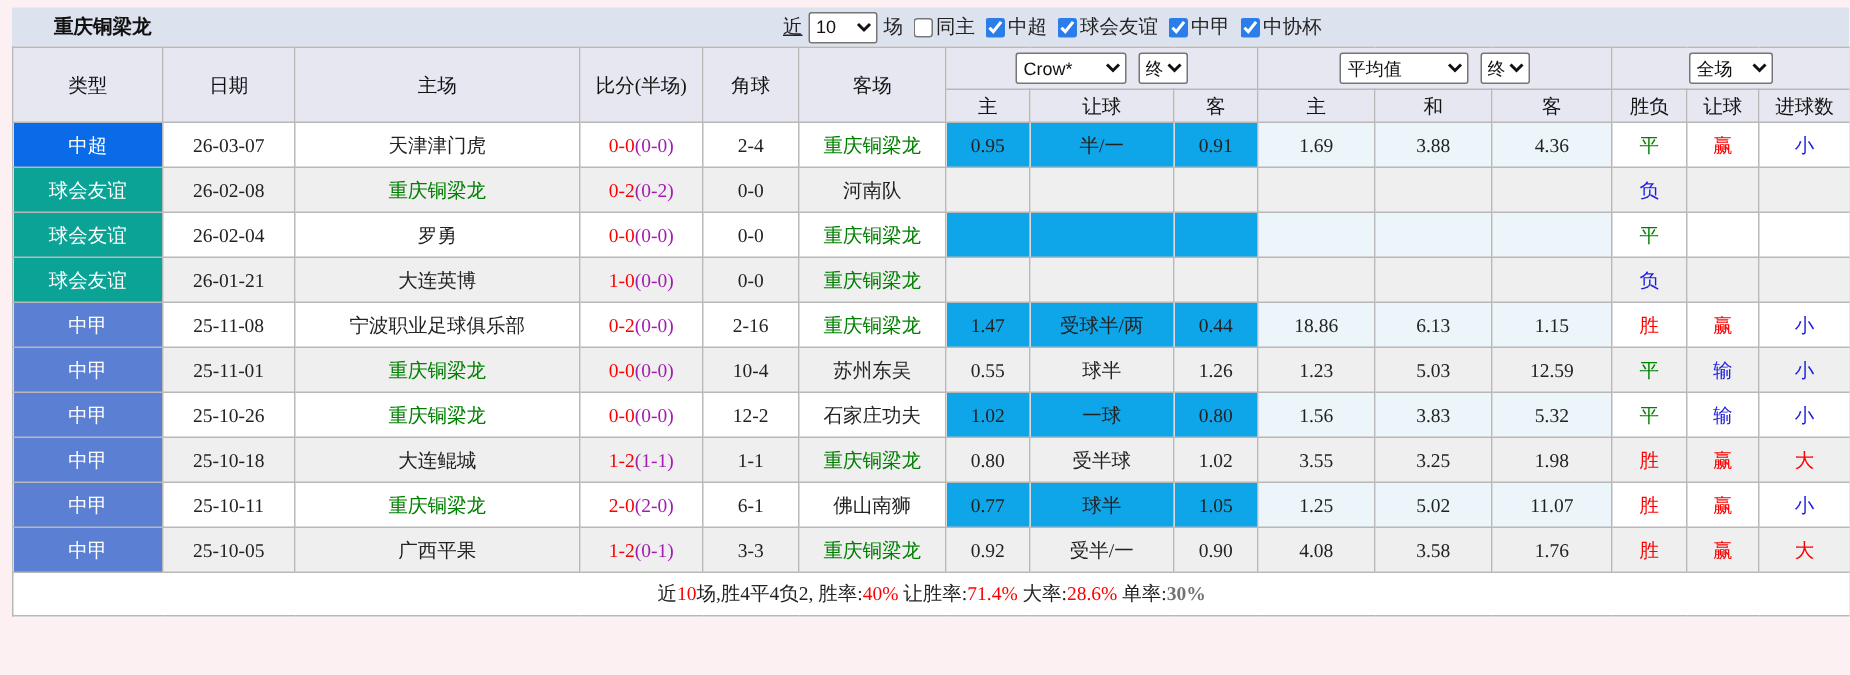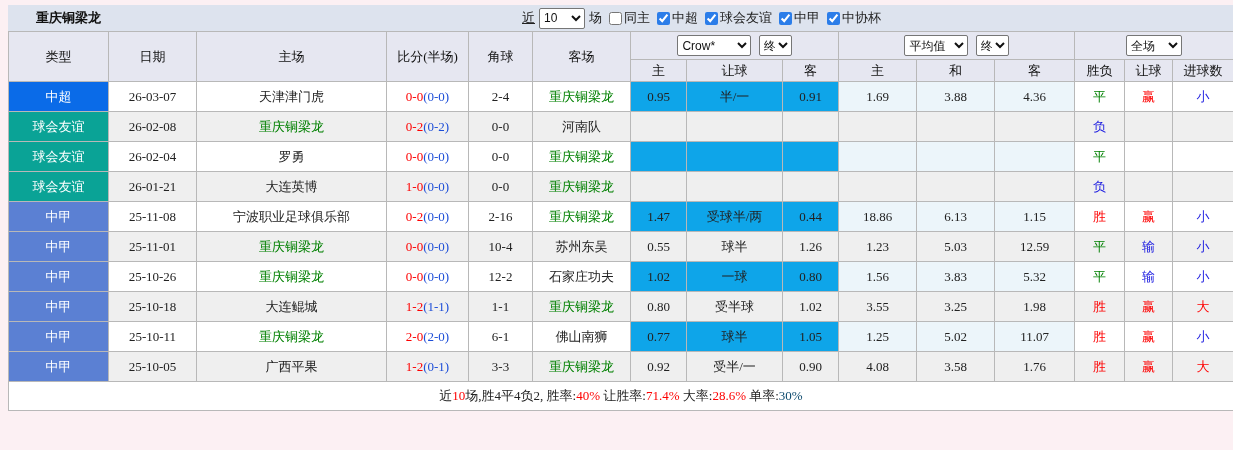--- a/index.html
+++ b/index.html
@@ -54,30 +54,30 @@
   }
   th, td {
     border:1px solid #b8b8b8; text-align:center; padding:0 1px;
     white-space:nowrap; overflow:hidden;
   }
   thead th { background:#e6e7f1; font-weight:normal; color:#111; }
   thead tr.h1 th { height:28px; }
   thead tr.h2 th { height:22px; }
   .grp select { margin:0 2px; }
   .sel-crow { width:74px; } .sel-final { width:33px; }
-  .sel-avg { width:64px; } .sel-full { width:56px; }
+  .sel-avg { width:86px; } .sel-full { width:56px; }
 
   tbody td { height:30px; }
   tbody td.type { color:#fff; }
   tr.alt td { background:#efefef; }
   td.cream { background:#0ea5e9; }
   td.ablue { background:#ecf5fa; }
   td.focus { color:#008000; }
   .ft { color:#fe0000; }
-  .ht { color:#1d4ed8; }
+  .ht { color:#a21caf; }
   td.res { font-size:13px; }
 
   tfoot td { height:29px; background:#fff; text-align:center; font-size:13px; color:#222; }
 </style>
 </head>
 <body>
 
 <div class="wrap">
 
 
@@ -329,18 +329,18 @@
           <td class="ablue">4.08</td>
           <td class="ablue">3.58</td>
           <td class="ablue">1.76</td>
           <td class="res" style="color: rgb(254, 0, 0);">胜</td>
           <td class="res" style="color: rgb(254, 0, 0);">赢</td>
           <td class="res" style="color: rgb(254, 0, 0);">大</td>
         </tr>
       </tbody>
     <tfoot>
       <tr>
-        <td colspan="15" id="summary-cell"><span>近</span><span style="color: rgb(254, 0, 0);">10</span><span>场,胜4平4负2, 胜率:</span><span style="color: rgb(254, 0, 0);">40%</span><span> 让胜率:</span><span style="color: rgb(254, 0, 0);">71.4%</span><span> 大率:</span><span style="color: rgb(254, 0, 0);">28.6%</span><span> 单率:</span><span style="color: #0c4a6e;">30%</span></td>
+        <td colspan="15" id="summary-cell"><span>近</span><span style="color: rgb(254, 0, 0);">10</span><span>场,胜4平4负2, 胜率:</span><span style="color: rgb(254, 0, 0);">40%</span><span> 让胜率:</span><span style="color: rgb(254, 0, 0);">71.4%</span><span> 大率:</span><span style="color: rgb(254, 0, 0);">28.6%</span><span> 单率:</span><span style="color: #737373; font-weight: bold;">30%</span></td>
       </tr>
     </tfoot>
   </table>
 
 </div>
 
 </body></html>

